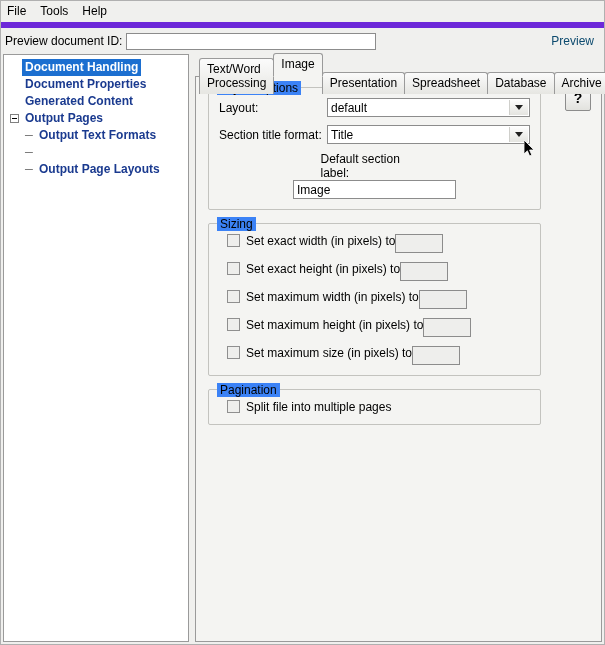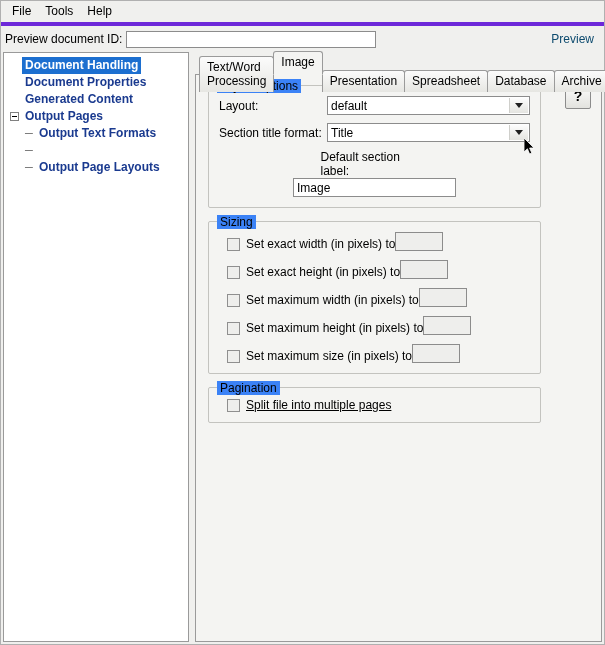--- a/index.html
+++ b/index.html
@@ -24,22 +24,21 @@
     border: 1px solid #b0b0b0;
     display: flex;
     flex-direction: column;
   }
   
   .menubar {
     height: 21px;
     background: #f0f0ee;
     display: flex;
     align-items: center;
-    padding-left: 5px;
-    border-bottom: 4px solid #6d28d9;
+    border-bottom: 6px solid #6d28d9;
     flex: 0 0 auto;
   }
   .menubar .menu-item {
     padding: 2px 8px 3px 6px;
     font-size: 12px;
     line-height: 14px;
     color: #000;
     cursor: default;
   }
   
@@ -267,21 +266,21 @@
     background: #fff;
     box-sizing: border-box;
     font-family: "Liberation Sans", sans-serif;
     font-size: 12px;
     padding: 0 3px;
     color: #000;
   }
   
   .checkrow {
     display: flex;
-    align-items: flex-end;
+    align-items: flex-start;
     margin-bottom: 9px;
     padding-left: 8px;
   }
   .checkrow:last-child { margin-bottom: 0; }
   .chk {
     width: 13px;
     height: 13px;
     border: 1px solid #8f8f8f;
     background: #eeeeec;
     box-sizing: border-box;
@@ -466,21 +465,21 @@
             <span class="numbox"></span>
           </div>
 
           <div class="checkrow">
             <span class="chk"></span>
             <span class="ctext">Set maximum size (in pixels) to</span>
             <span class="numbox"></span>
           </div>
         </div>
 
-        <div class="group" style="margin-right:48px;text-decoration:underline;">
+        <div class="group" style="margin-right:48px;">
           <span class="legend">Pagination</span>
           <div class="checkrow">
             <span class="chk"></span>
             <span class="ctext">Split file into multiple pages</span>
           </div>
         </div>
 
       </div>
 
       <svg class="cursor" viewBox="0 0 12 18">

